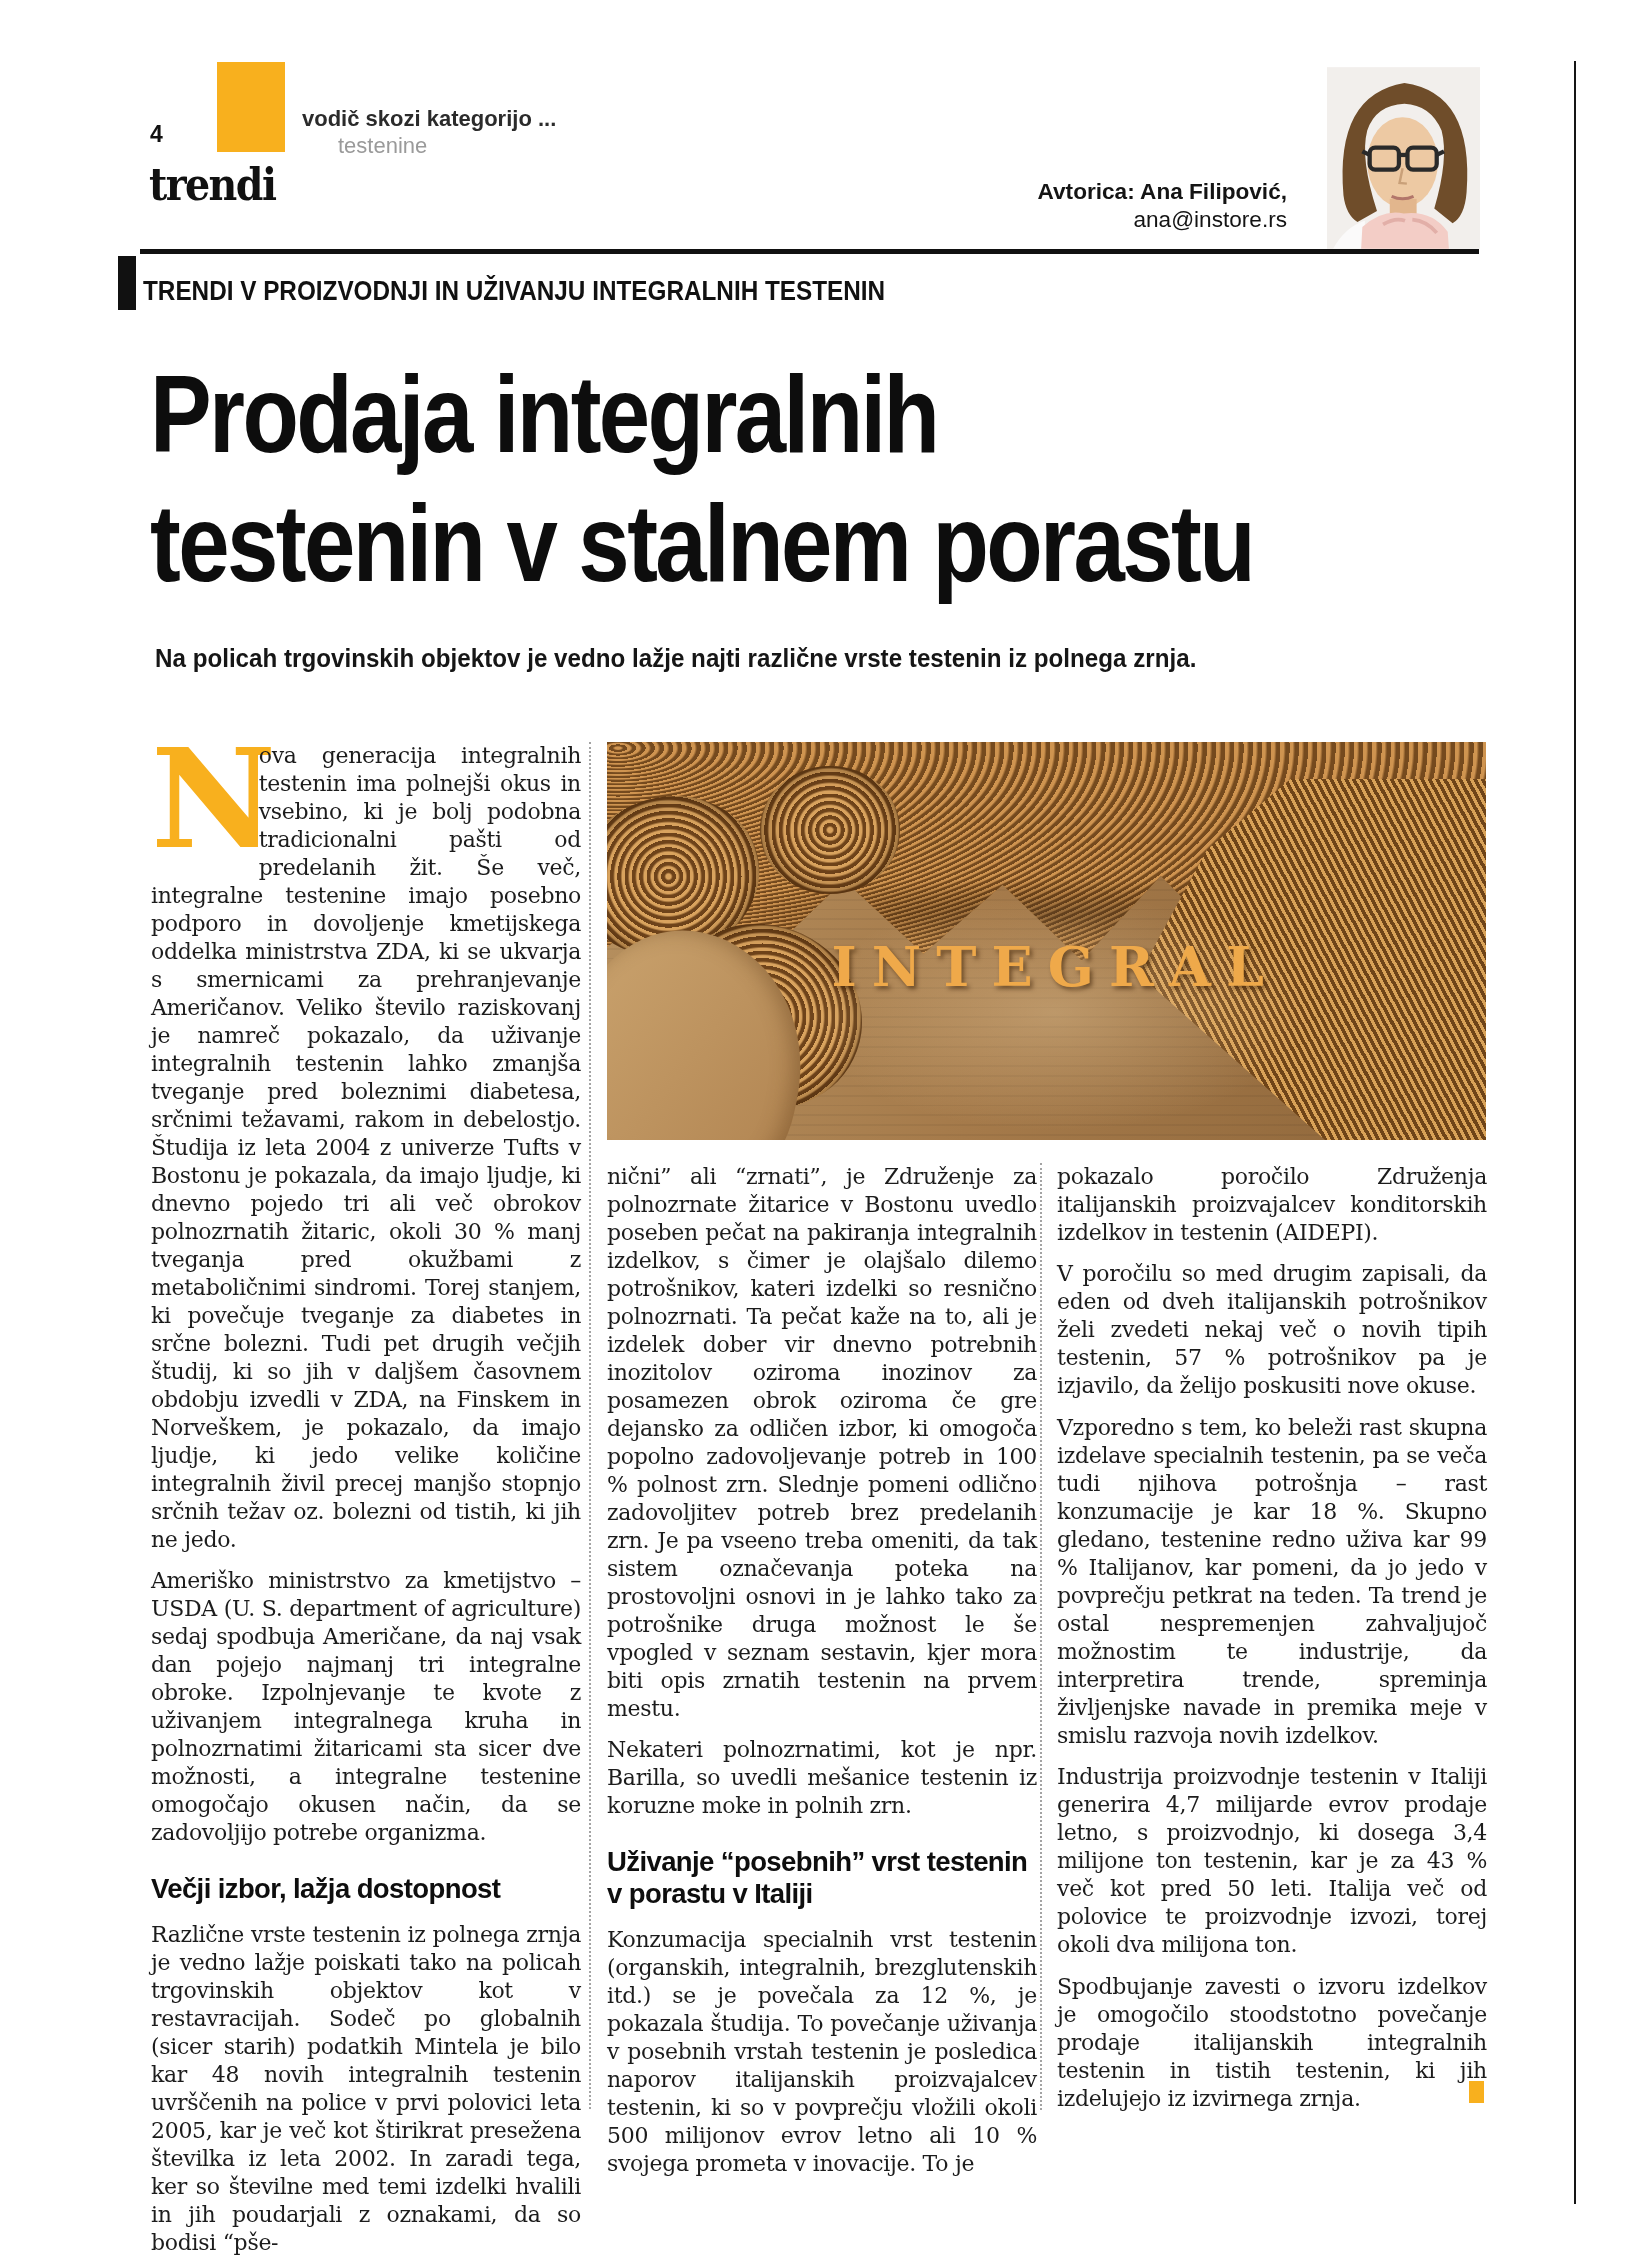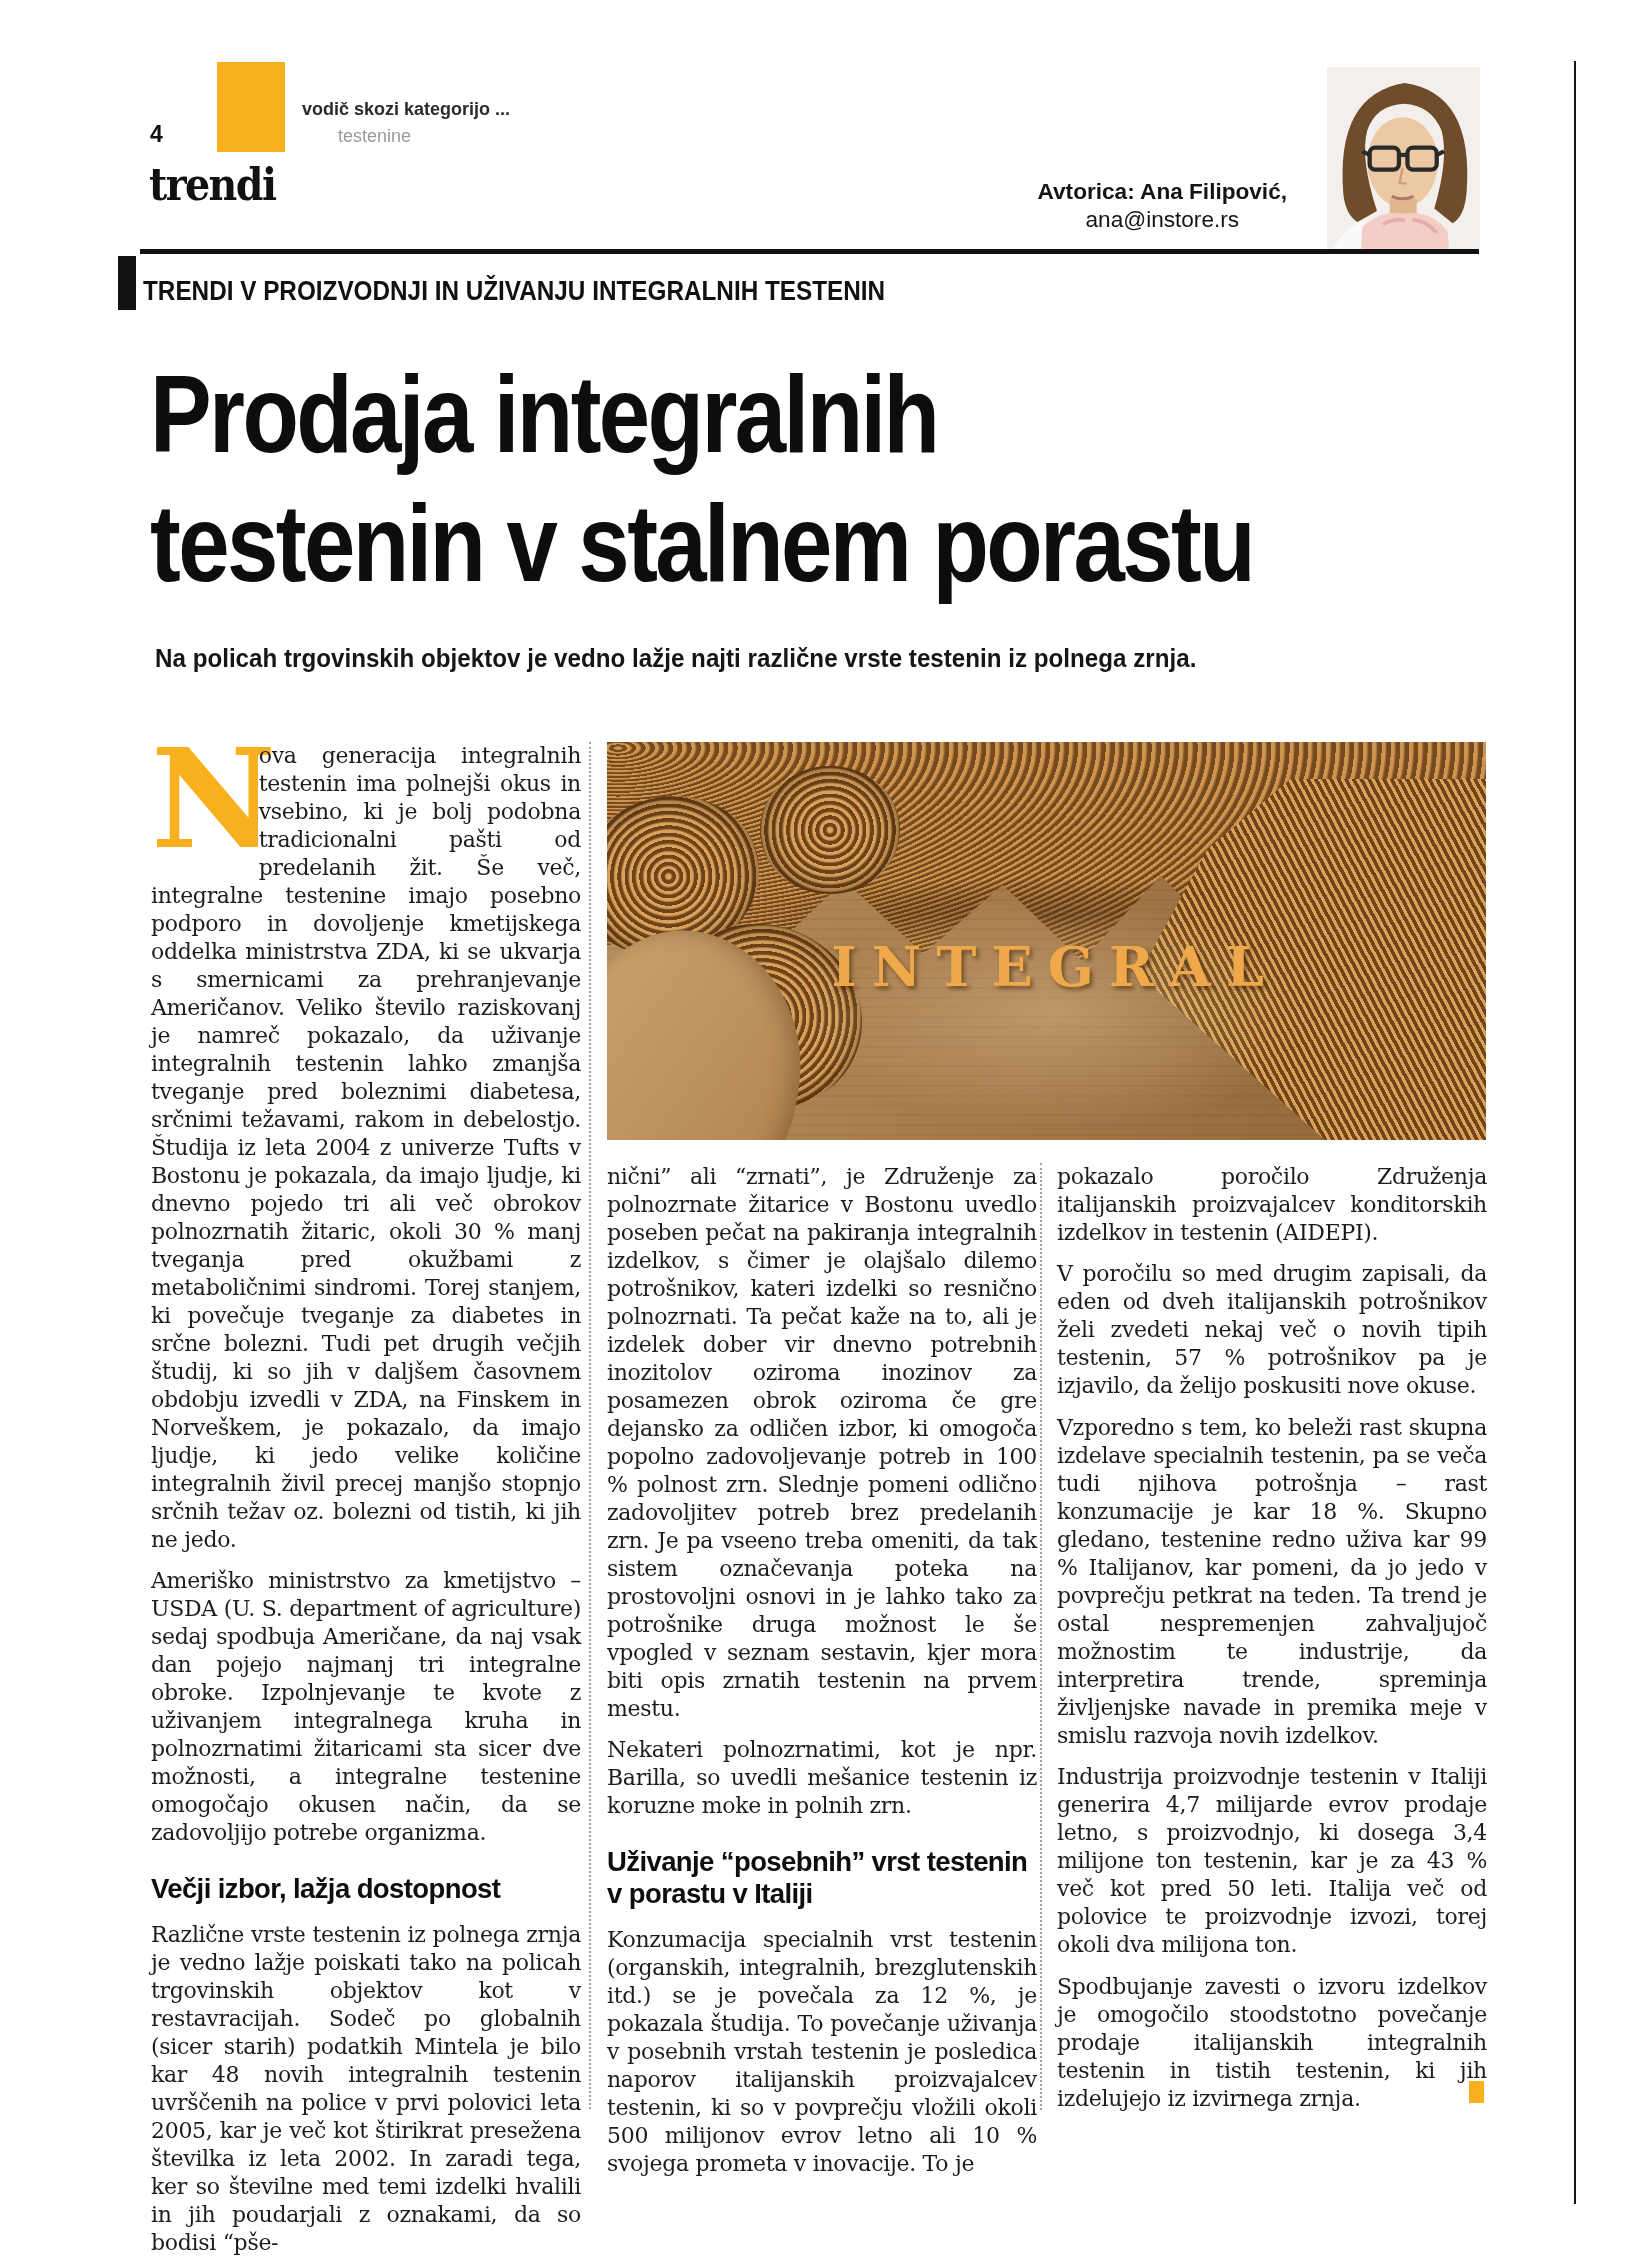--- a/index.html
+++ b/index.html
@@ -2,25 +2,25 @@
 <html style="font-size:9.8px"><head>
 <meta charset="utf-8">
 <style>
   html,body{margin:0;padding:0;background:#ffffff;}
   .page{position:relative;width:1634px;height:2261px;background:#ffffff;overflow:hidden;
         font-family:"Liberation Sans",sans-serif;color:#1c1c1c;}
 
   
   .pagenum{position:absolute;left:150px;top:121px;font-size:23px;font-weight:bold;color:#111;}
   .cat-rect{position:absolute;left:217px;top:62px;width:68px;height:90px;background:#F8B01E;}
-  .eyebrow{position:absolute;left:302px;top:96px;font-size:18px;line-height:27px;font-weight:bold;color:#2b2b2b;}
+  .eyebrow{position:absolute;left:302px;top:105px;font-size:22px;line-height:27px;font-weight:bold;color:#2b2b2b;}
   .eyebrow .muted{font-weight:normal;color:#9A9A9A;margin-left:36px;}
   .sectiontitle{position:absolute;left:149px;top:158px;font-family:"DejaVu Serif",serif;font-weight:bold;
                 font-size:45px;letter-spacing:-1.8px;color:#111;transform:scaleX(.88);transform-origin:left top;}
-  .author{position:absolute;right:347px;top:178px;text-align:center;font-size:22.6px;line-height:28px;color:#141414;}
+  .author{position:absolute;right:347px;top:178px;text-align:right;font-size:22.6px;line-height:28px;color:#141414;}
   .author .a1{font-weight:bold;}
   .portrait{position:absolute;left:1327px;top:67px;width:153px;height:182px;}
   .hrule{position:absolute;left:140px;top:249px;width:1339px;height:4.9px;background:#111;}
   .vrule{position:absolute;left:1574px;top:61px;width:2.4px;height:2143px;background:#151515;}
 
   
   .kickerbar{position:absolute;left:118px;top:256px;width:18.3px;height:54px;background:#111;}
   .kicker{position:absolute;left:143px;top:276px;font-size:27px;font-weight:bold;color:#111;white-space:nowrap;}
   .kicker .squeeze{display:inline-block;transform:scaleX(.9);transform-origin:left center;}
   .title-line{position:absolute;left:150px;font-size:110px;line-height:1;font-weight:bold;color:#0d0d0d;white-space:nowrap;}

